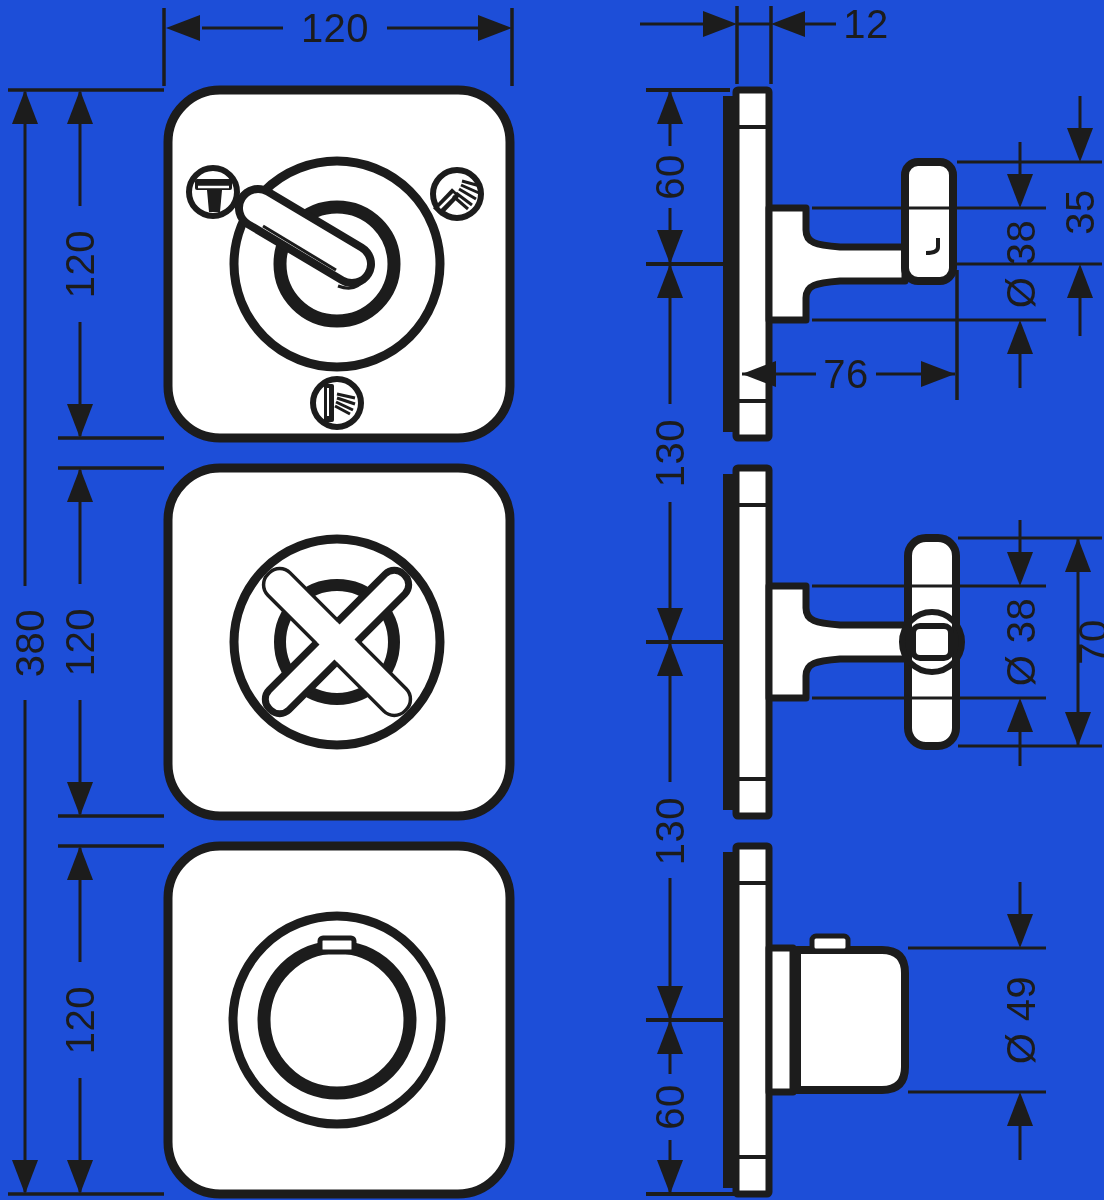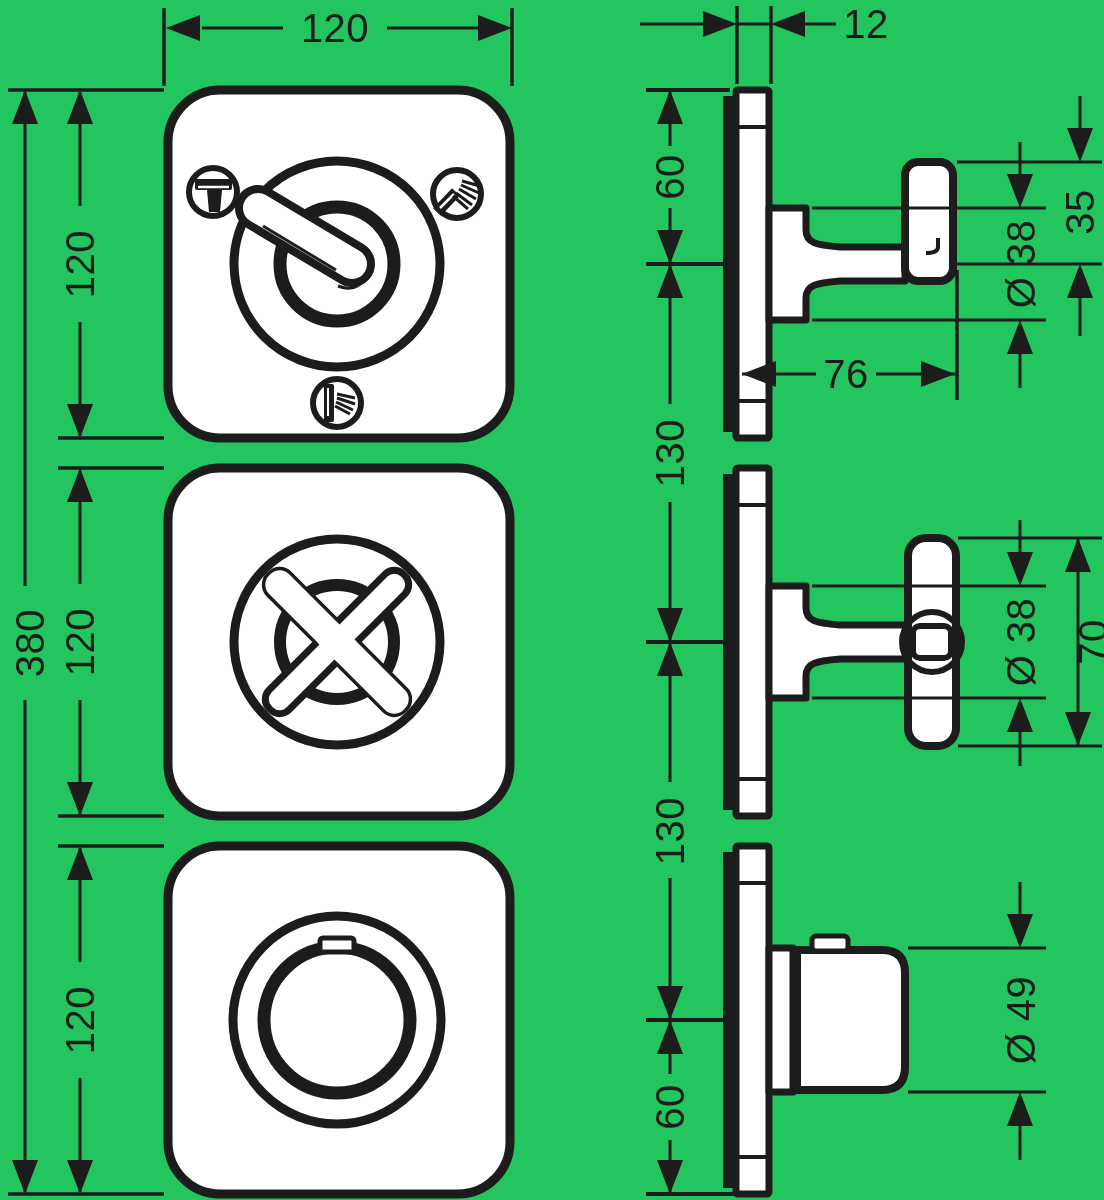--- a/index.html
+++ b/index.html
@@ -1,16 +1,16 @@
 <!DOCTYPE html>
 <html><head>
 <meta charset="utf-8">
 <style>
   html,body{margin:0;padding:0;background:#fff;}
-  .stage{position:relative;width:1104px;height:1200px;background:#22c55e;overflow:hidden;}
+  .stage{position:relative;width:1104px;height:1200px;background:#1d4ed8;overflow:hidden;}
   svg{display:block;}
   text{font-family:"Liberation Sans","DejaVu Sans",sans-serif;font-size:40px;fill:#1c1c1c;letter-spacing:0.5px;}
   .dim{stroke:#1c1c1c;stroke-width:3;fill:none;stroke-linecap:butt;}
   .thin{stroke:#1c1c1c;stroke-width:3.5;fill:none;}
   .tick{stroke:#1c1c1c;stroke-width:4;fill:none;}
   .arrow{fill:#1c1c1c;stroke:none;}
   .o7{fill:#fff;stroke:#1c1c1c;stroke-width:7;stroke-linejoin:round;}
   .o8{fill:#fff;stroke:#1c1c1c;stroke-width:8;stroke-linejoin:round;}
   .o9{fill:#fff;stroke:#1c1c1c;stroke-width:9;stroke-linejoin:round;}
   .ring12{fill:none;stroke:#1c1c1c;stroke-width:12;}

